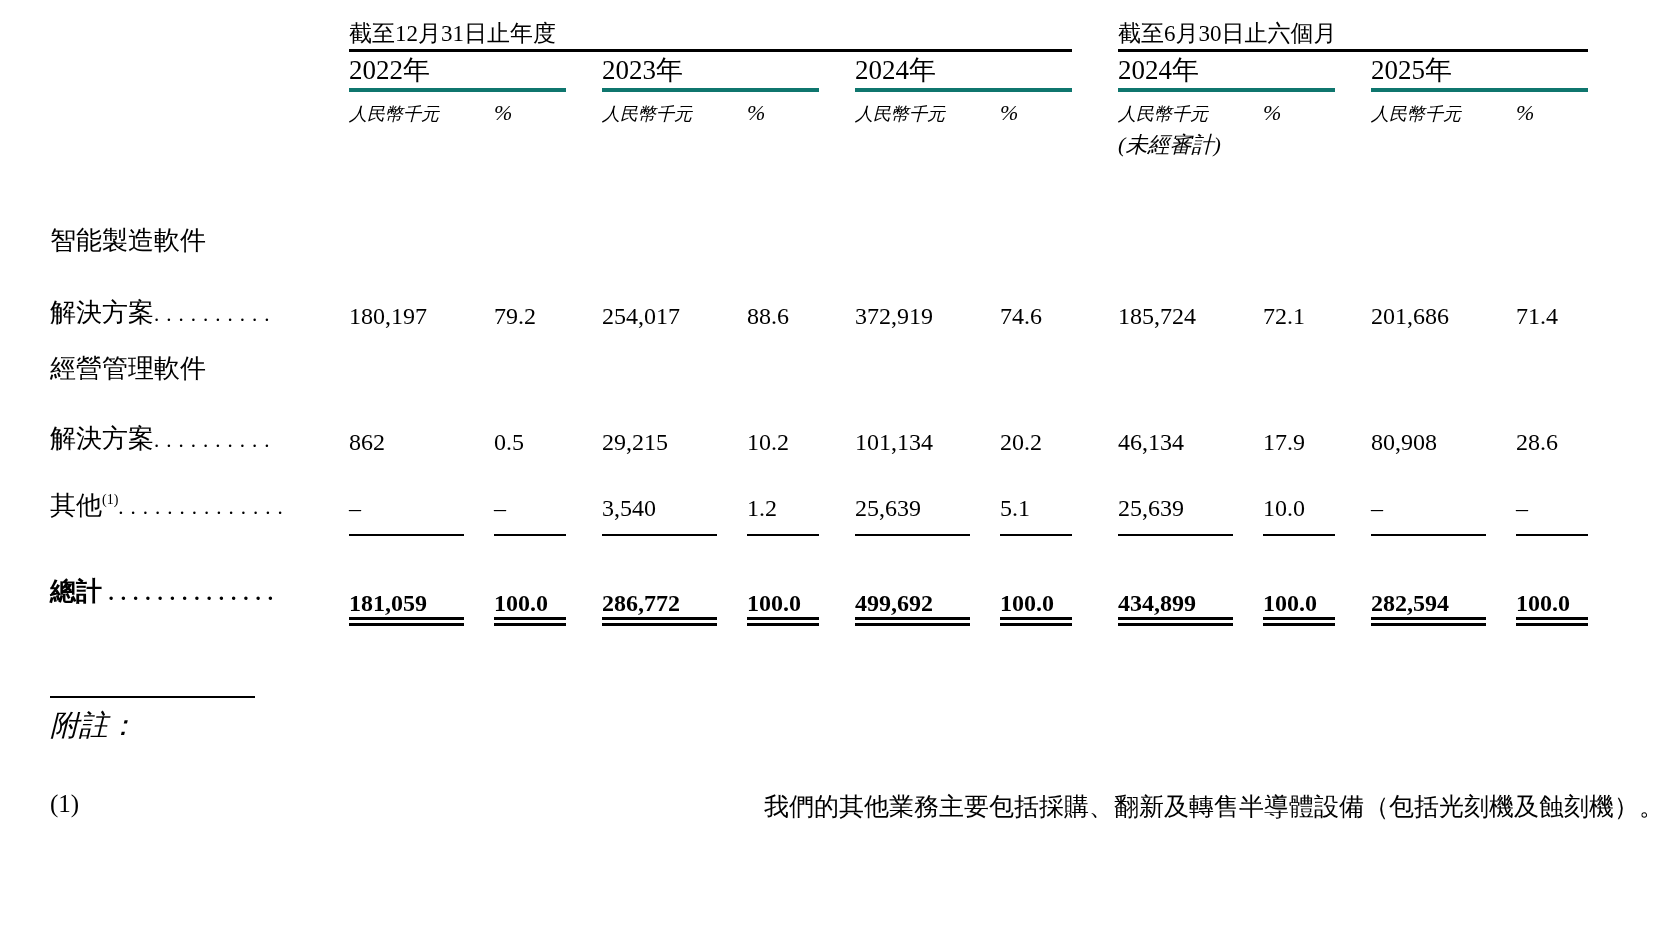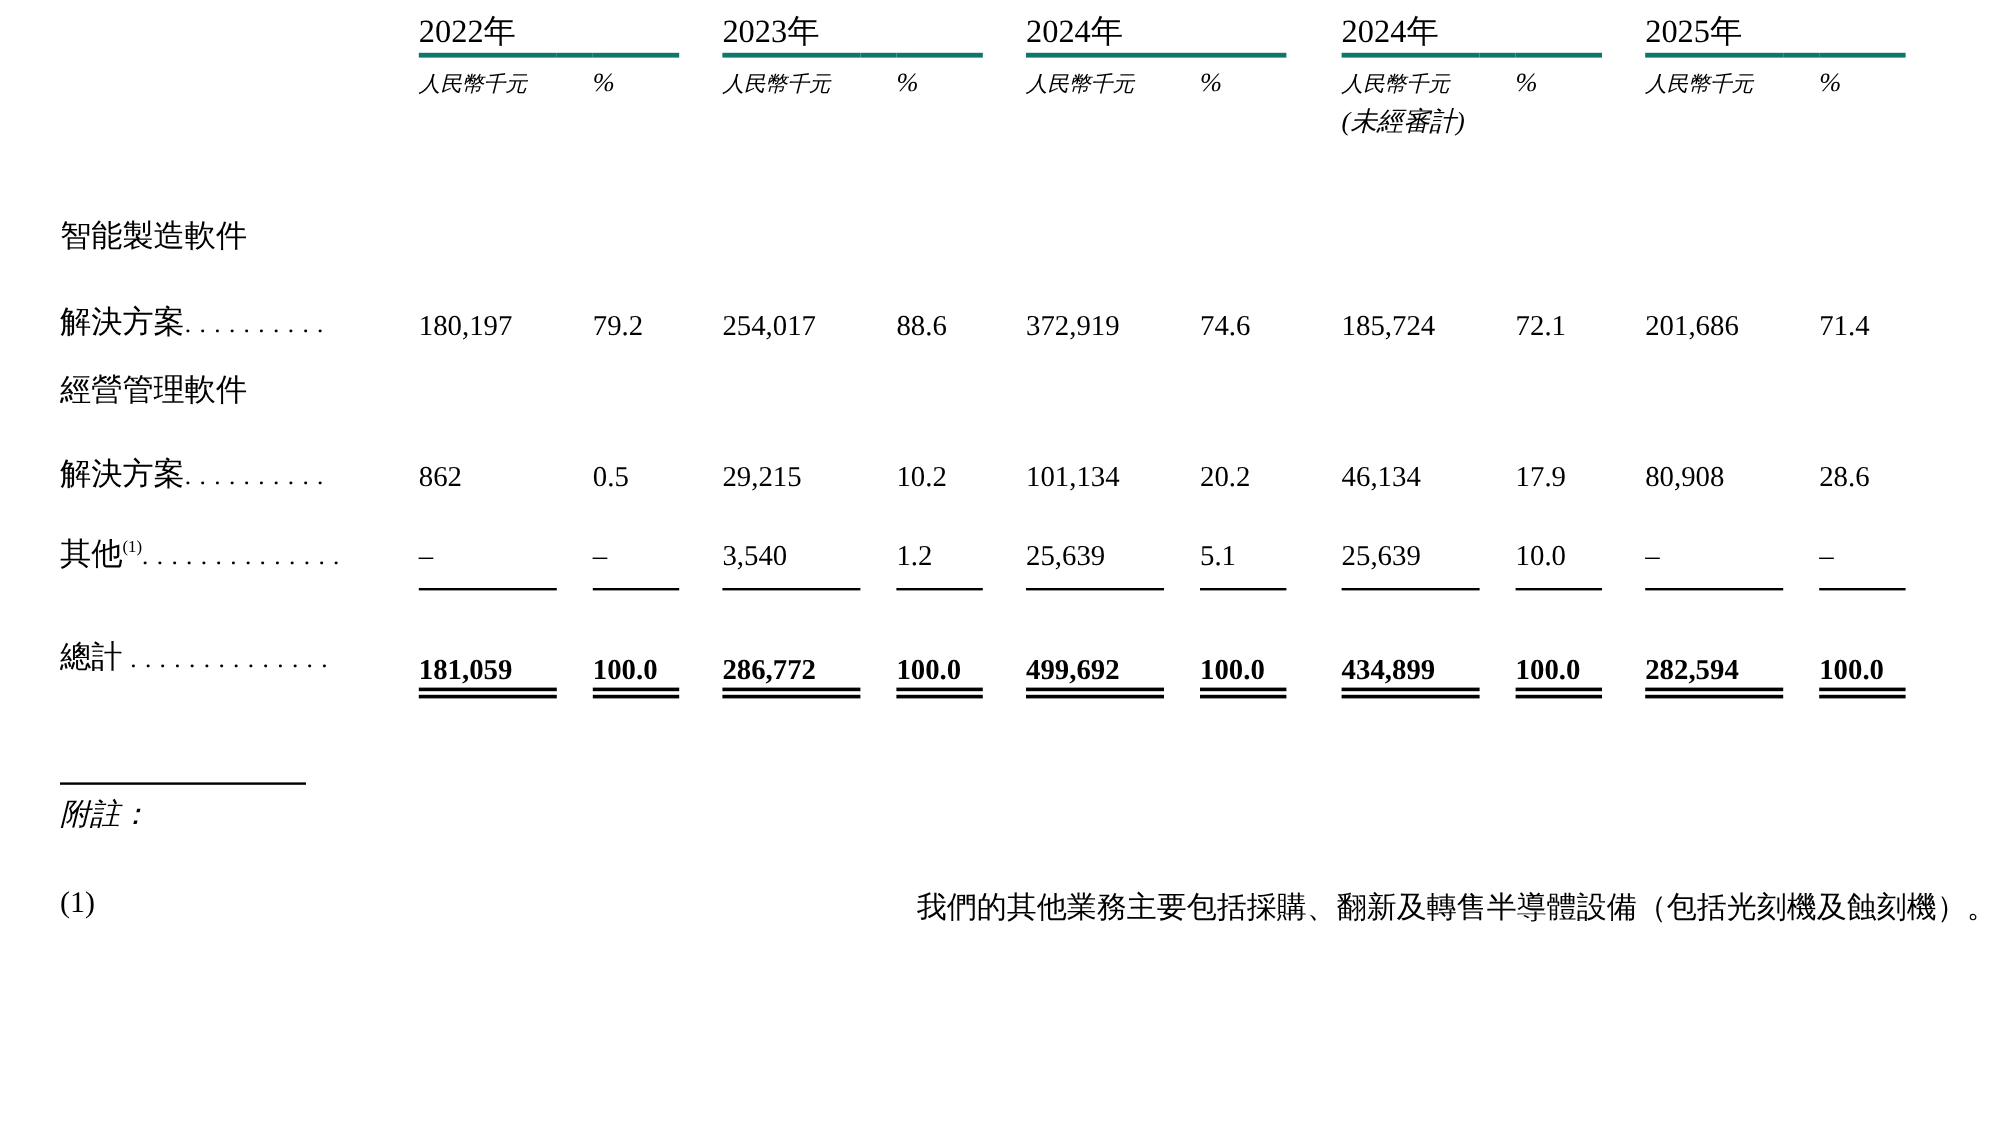--- a/index.html
+++ b/index.html
@@ -125,34 +125,34 @@
     padding-bottom: 12px;
   }
   tr.rule-row td.lbl-td { padding-bottom: 12px; }
 
   tr.total-row td { height: 74px; }
   tr.total-row td.val, tr.total-row td.pct {
     font-weight: bold;
     border-bottom: 9px double #000;
   }
   tr.total-row td.lbl-td {
-    font-weight: normal;
+    font-weight: bold;
     padding-bottom: 12px;
   }
 
   
   .fn-divider {
     width: 205px;
     border-top: 2px solid #000;
     margin-top: 70px;
     height: 0;
   }
   .fn-heading {
     font-style: italic;
-    font-size: 25px;
+    font-size: 29px;
     margin-top: 8px;
   }
   .fn-item {
     display: flex;
     margin-top: 44px;
     font-size: 25px;
   }
   .fn-marker {
     width: 98px;
     flex: 0 0 98px;
@@ -182,20 +182,26 @@
       <col style="width:115px">
         <col style="width:30px">
         <col style="width:72px">
       <col style="width:36px">
       <col style="width:115px">
         <col style="width:30px">
         <col style="width:72px">
     </colgroup>
 
     <tbody>
+        <tr>
+      <td></td>
+      <th colspan="11" class="period-th">截至12月31日止年度</th>
+      <td></td>
+      <th colspan="7" class="period-th">截至6月30日止六個月</th>
+    </tr>
 
     <tr>
       <td></td>
       <th colspan="3" class="year-th">2022年</th>
       <td></td>
       <th colspan="3" class="year-th">2023年</th>
       <td></td>
       <th colspan="3" class="year-th">2024年</th>
       <td></td>
       <th colspan="3" class="year-th">2024年</th>

